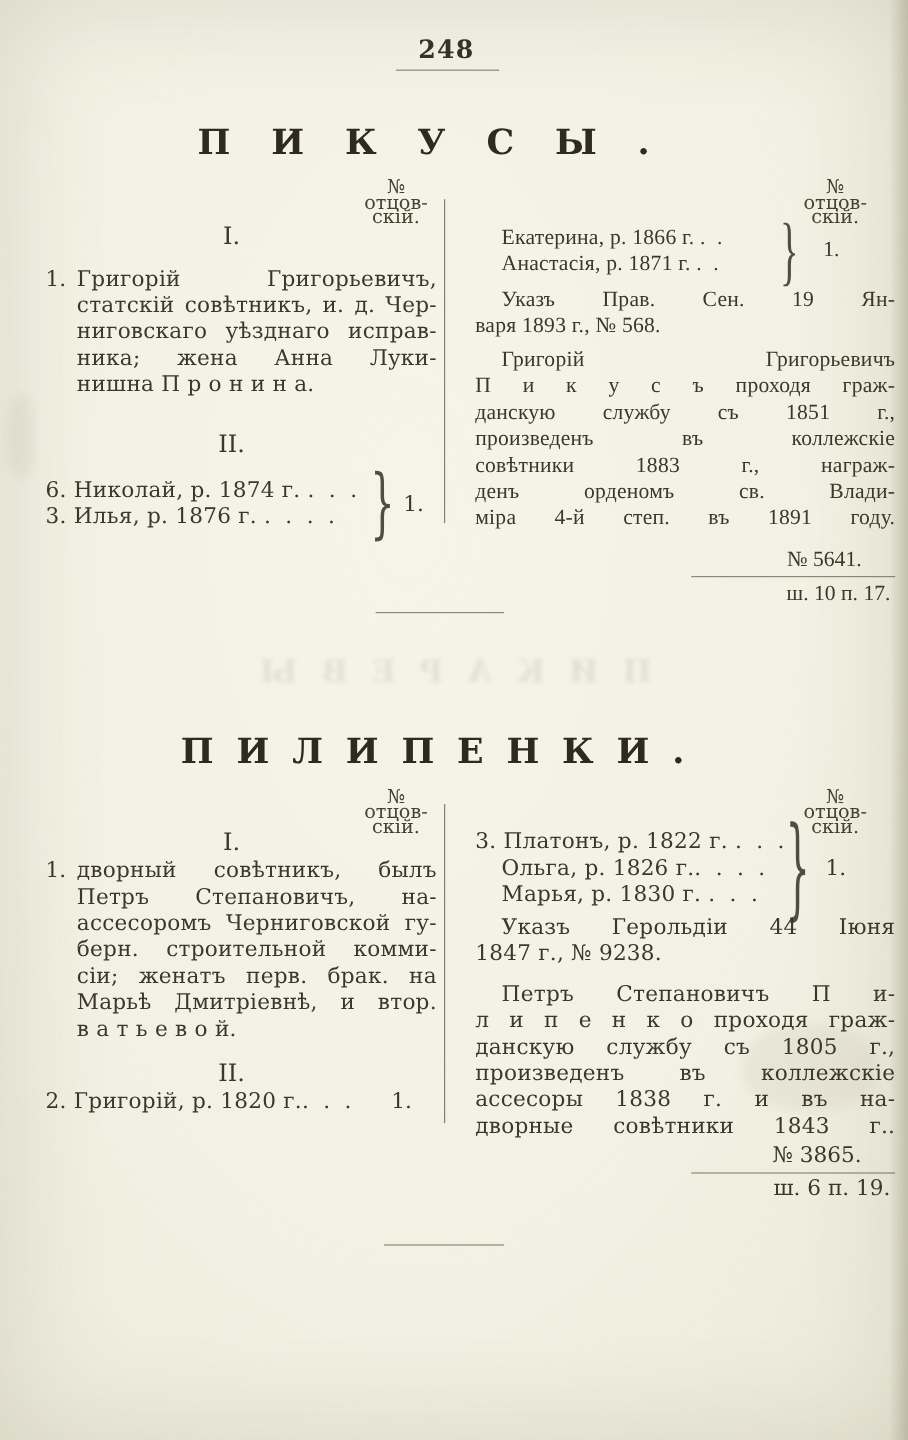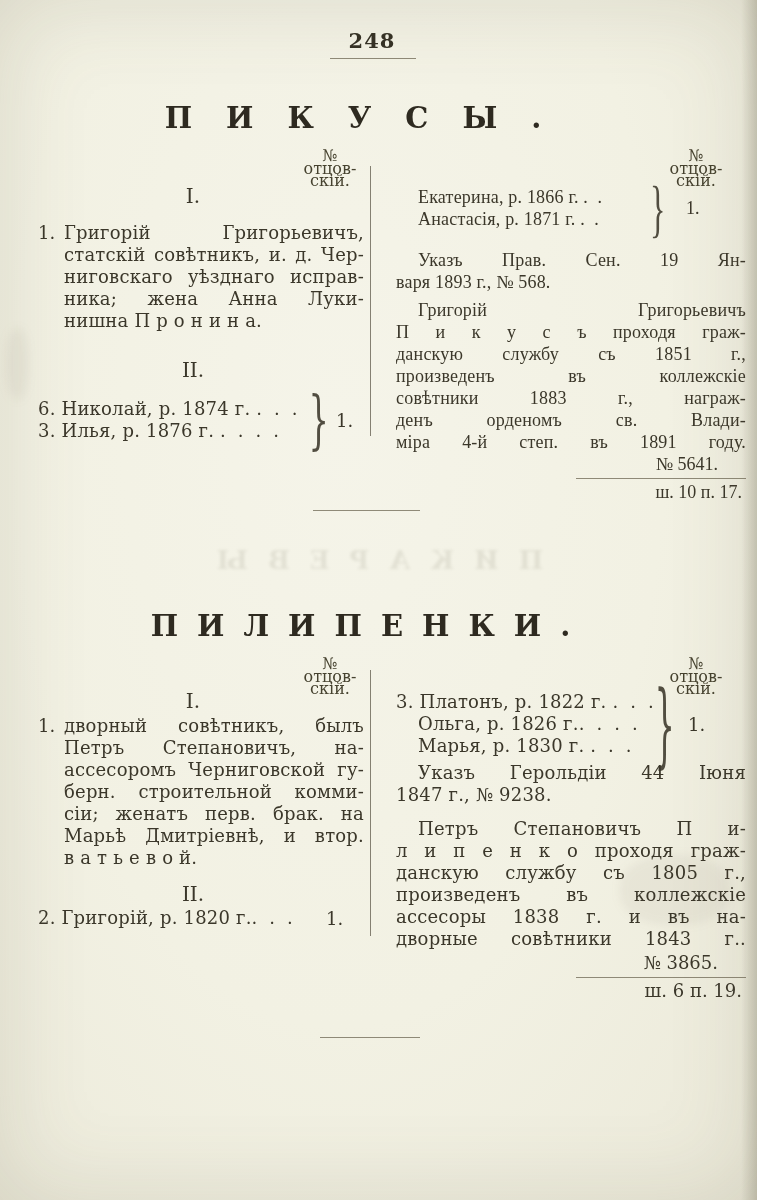--- a/index.html
+++ b/index.html
@@ -84,34 +84,34 @@
     </div>
   </div>
 
   <div class="abs col" style="left:396px;top:186px;width:350px;font-family:Liberation Serif, serif;">
     <div class="rows">
       <div class="rowline pad">Екатерина, р. 1866 г. .  .</div>
       <div class="rowline pad">Анастасія, р. 1871 г. .  .</div>
       <span class="brace" style="left:252px;">}</span>
       <span class="braceref" style="left:290px;">1.</span>
     </div>
-    <div style="margin-top:19px;">
+    <div style="margin-top:8px;">
       <div class="ln j ind">Указъ Прав. Сен. 19 Ян-</div>
       <div class="ln">варя 1893 г., № 568.</div>
     </div>
     <div style="margin-top:6px;">
       <div class="ln j ind">Григорій Григорьевичъ</div>
       <div class="ln j">П и к у с ъ проходя граж-</div>
       <div class="ln j">данскую службу съ 1851 г.,</div>
       <div class="ln j">произведенъ въ коллежскіе</div>
       <div class="ln j">совѣтники 1883 г., награж-</div>
       <div class="ln j">денъ орденомъ св. Влади-</div>
       <div class="ln j">міра 4-й степ. въ 1891 году.</div>
     </div>
-    <div class="case right" style="margin-top:0;padding-right:28px;">№ 5641.</div>
+    <div class="case right" style="margin-top:13px;padding-right:28px;">№ 5641.</div>
     <div class="rule" style="margin:3px 0 0 auto;width:170px;"></div>
     <div class="case right" style="margin-top:2px;padding-right:4px;">ш. 10 п. 17.</div>
   </div>
 
   <div class="abs rule" style="top:510px;left:313px;width:107px;"></div>
 
   <div class="abs stitle ghost" style="top:545px;left:0;width:740px;letter-spacing:20px;font-size:26px;">ПИКАРЕВЫ</div>
 
   <div class="abs stitle t2">ПИЛИПЕНКИ.</div>
 

